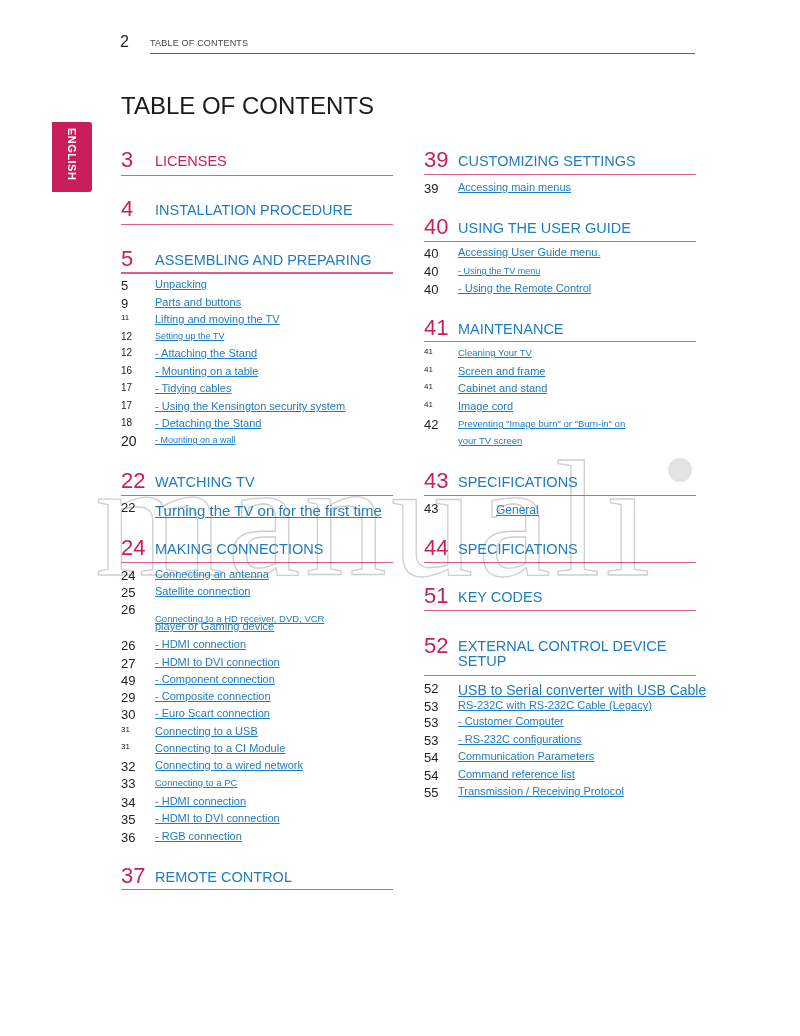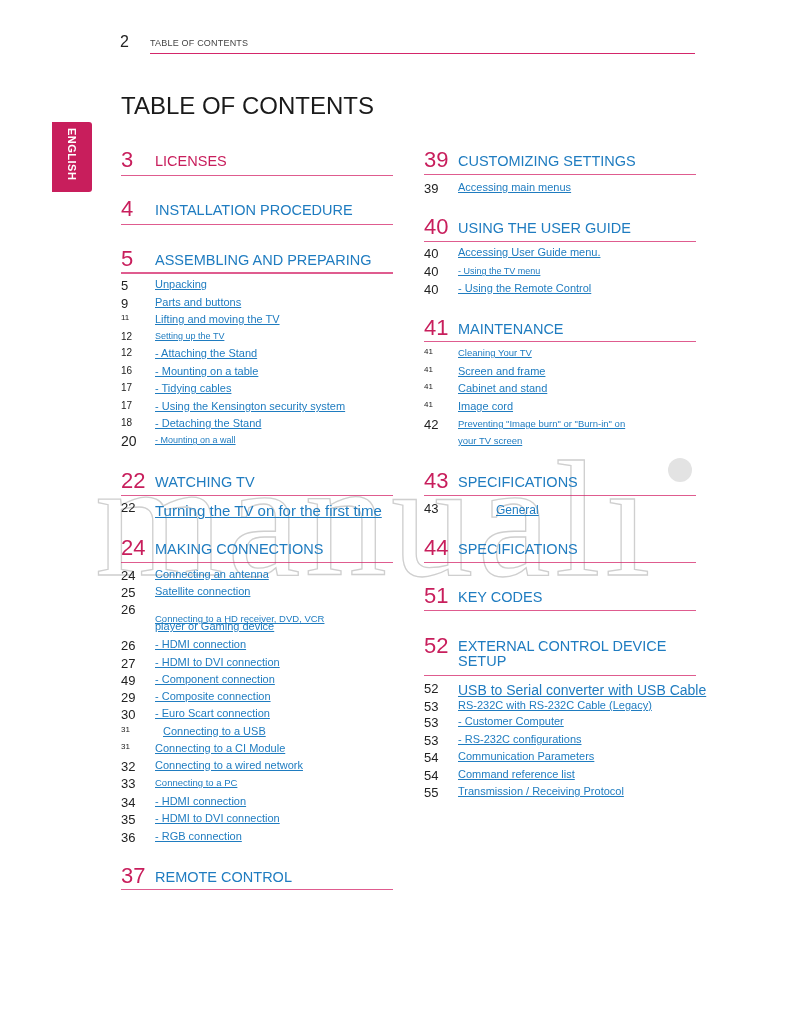--- a/index.html
+++ b/index.html
@@ -158,21 +158,21 @@
   <div class="item s-big" style="left:121px;top:690px;">
       <span class="pg">29</span>
       <span class="lbl">- Composite connection</span>
     </div>
   <div class="item s-big" style="left:121px;top:707px;">
       <span class="pg">30</span>
       <span class="lbl">- Euro Scart connection</span>
     </div>
   <div class="item s-sm" style="left:121px;top:725px;">
       <span class="pg">31</span>
-      <span class="lbl" style="font-size:11px;margin-left:8px;">Connecting to a USB</span>
+      <span class="lbl" style="font-size:11px;">Connecting to a USB</span>
     </div>
   <div class="item s-sm" style="left:121px;top:742px;">
       <span class="pg">31</span>
       <span class="lbl" style="font-size:11px;">Connecting to a CI Module</span>
     </div>
   <div class="item s-big" style="left:121px;top:759px;">
       <span class="pg">32</span>
       <span class="lbl">Connecting to a wired network</span>
     </div>
   <div class="item" style="left:121px;top:776px;">

